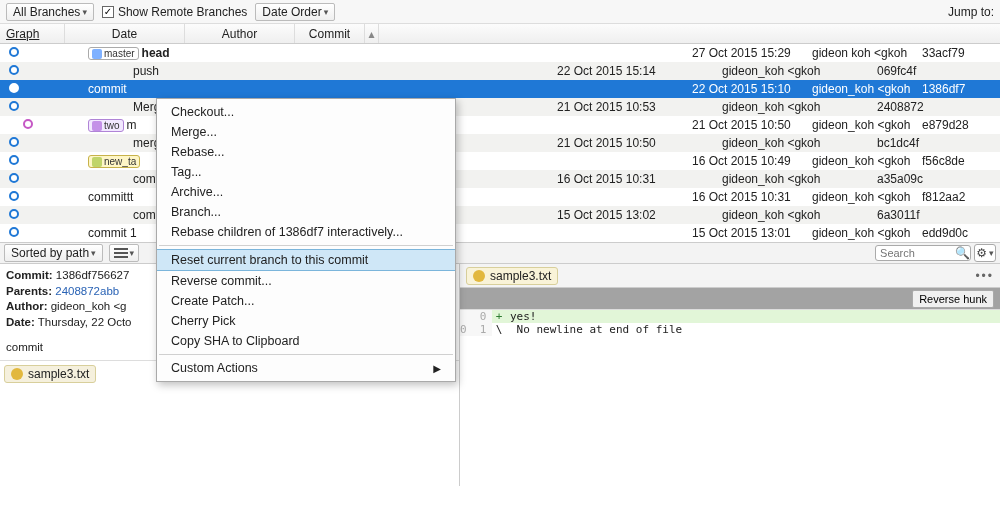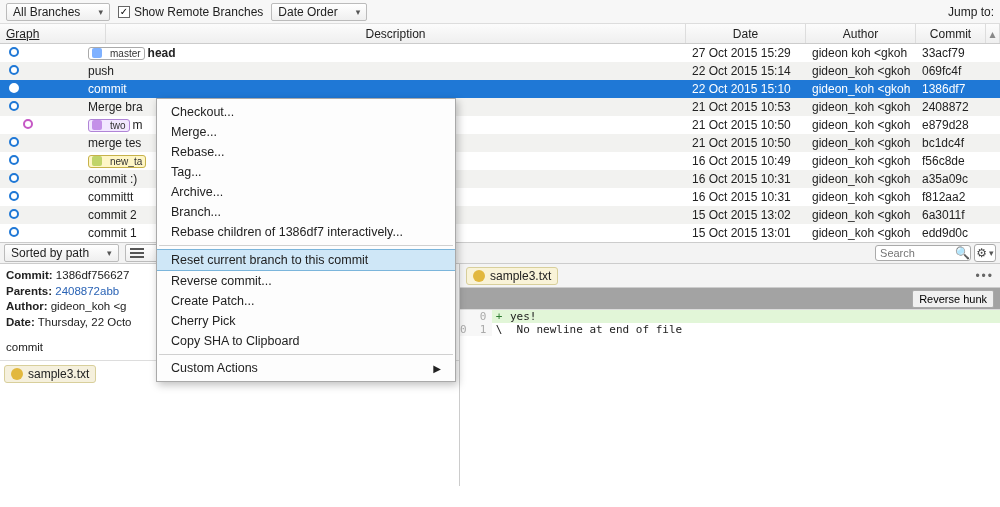--- a/index.html
+++ b/index.html
@@ -19,21 +19,21 @@
     align-items: center;
     gap: 8px;
     padding: 3px 6px;
     border-bottom: 1px solid #ddd;
     background: #f7f7f7;
     height: 24px;
   }
   .dropdown {
     display: flex;
     align-items: center;
-    gap: 18px;
+    gap: 2px;
     border: 1px solid #bbb;
     background: linear-gradient(#ffffff,#efefef);
     padding: 1px 6px;
     border-radius: 2px;
     height: 18px;
     cursor: default;
   }
   .chev { font-size: 9px; color: #555; }
   .cb { display: flex; align-items: center; gap: 4px; }
   .cb .box {
@@ -49,44 +49,44 @@
     background: linear-gradient(#fcfcfc,#efefef);
     height: 20px;
     font-size: 12px;
   }
   .gh-cell {
     padding: 2px 6px;
     border-right: 1px solid #ddd;
     display: flex;
     align-items: center;
   }
-  .col-graph { width: 106px; text-decoration: underline; }
+  .col-graph { width: 65px; text-decoration: underline; }
   .col-desc { flex: 1; justify-content: center; }
   .col-date { width: 120px; justify-content: center; }
   .col-auth { width: 110px; justify-content: center; }
   .col-commit { width: 70px; justify-content: center; }
   .col-sb { width: 14px; }
 
   .row {
     display: flex;
     height: 18px;
     align-items: center;
     position: relative;
   }
   .row.even { background: #ffffff; }
-  .row.odd  { background: #f2f2f0; }
+  .row.odd  { background: #f2f2f0; gap: 45px; }
   .row.selected { background: #1f78d6; color: #fff; }
   .r-graph { width: 86px; position: relative; height: 100%; }
   .r-desc { flex: 1; display:flex; align-items:center; gap:3px; padding-left:2px; overflow:hidden; white-space:nowrap; }
   .r-date { width: 120px; padding-left:6px; }
   .r-auth { width: 110px; padding-left:6px; white-space:nowrap; overflow:hidden; }
   .r-commit { width: 70px; padding-left:6px; }
   .r-sb { width: 14px; }
   .badge {
-    display:inline-flex; align-items:flex-start; gap:8px;
+    display:inline-flex; align-items:flex-end; gap:2px;
     background:#fff; border:1px solid #aaa; border-radius:3px;
     padding:0 3px; font-size:10px; color:#333;
   }
   .badge.tag { background:#fef6c6; border-color:#c7b24a; }
   .badge.branch { background:#f2e8ff; border-color:#b084d6; }
   .badge .iconbox {
     width:10px; height:10px; display:inline-block;
     background:#7fb1ff; border-radius:2px;
   }
   .badge.tag .iconbox { background:#c0d469; }
@@ -246,21 +246,20 @@
   </label>
   <div class="dropdown">
     <span>Date Order</span>
     <span class="chev">▾</span>
   </div>
   <span class="jump">Jump to:</span>
 </div>
 
 <div class="grid-header">
   <div class="gh-cell col-graph">Graph</div>
-  <div class="gh-cell col-desc">Description</div>
   <div class="gh-cell col-date">Date</div>
   <div class="gh-cell col-auth">Author</div>
   <div class="gh-cell col-commit">Commit</div>
   <div class="gh-cell col-sb" style="justify-content:center;color:#888;">▴</div>
 </div>
 
 <div style="position:relative;">
 
   <div class="row even">
     <div class="r-graph">

